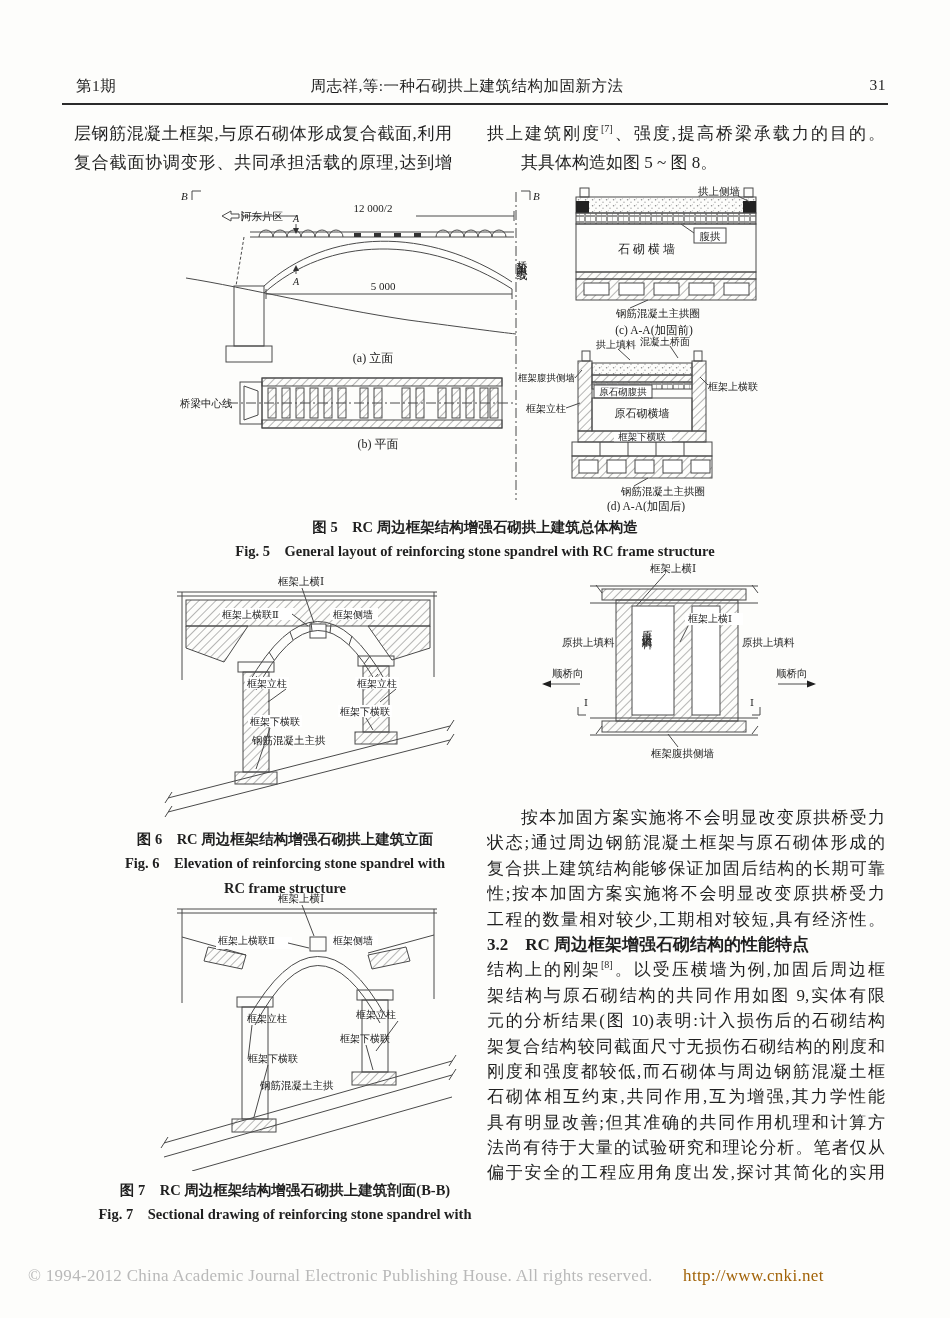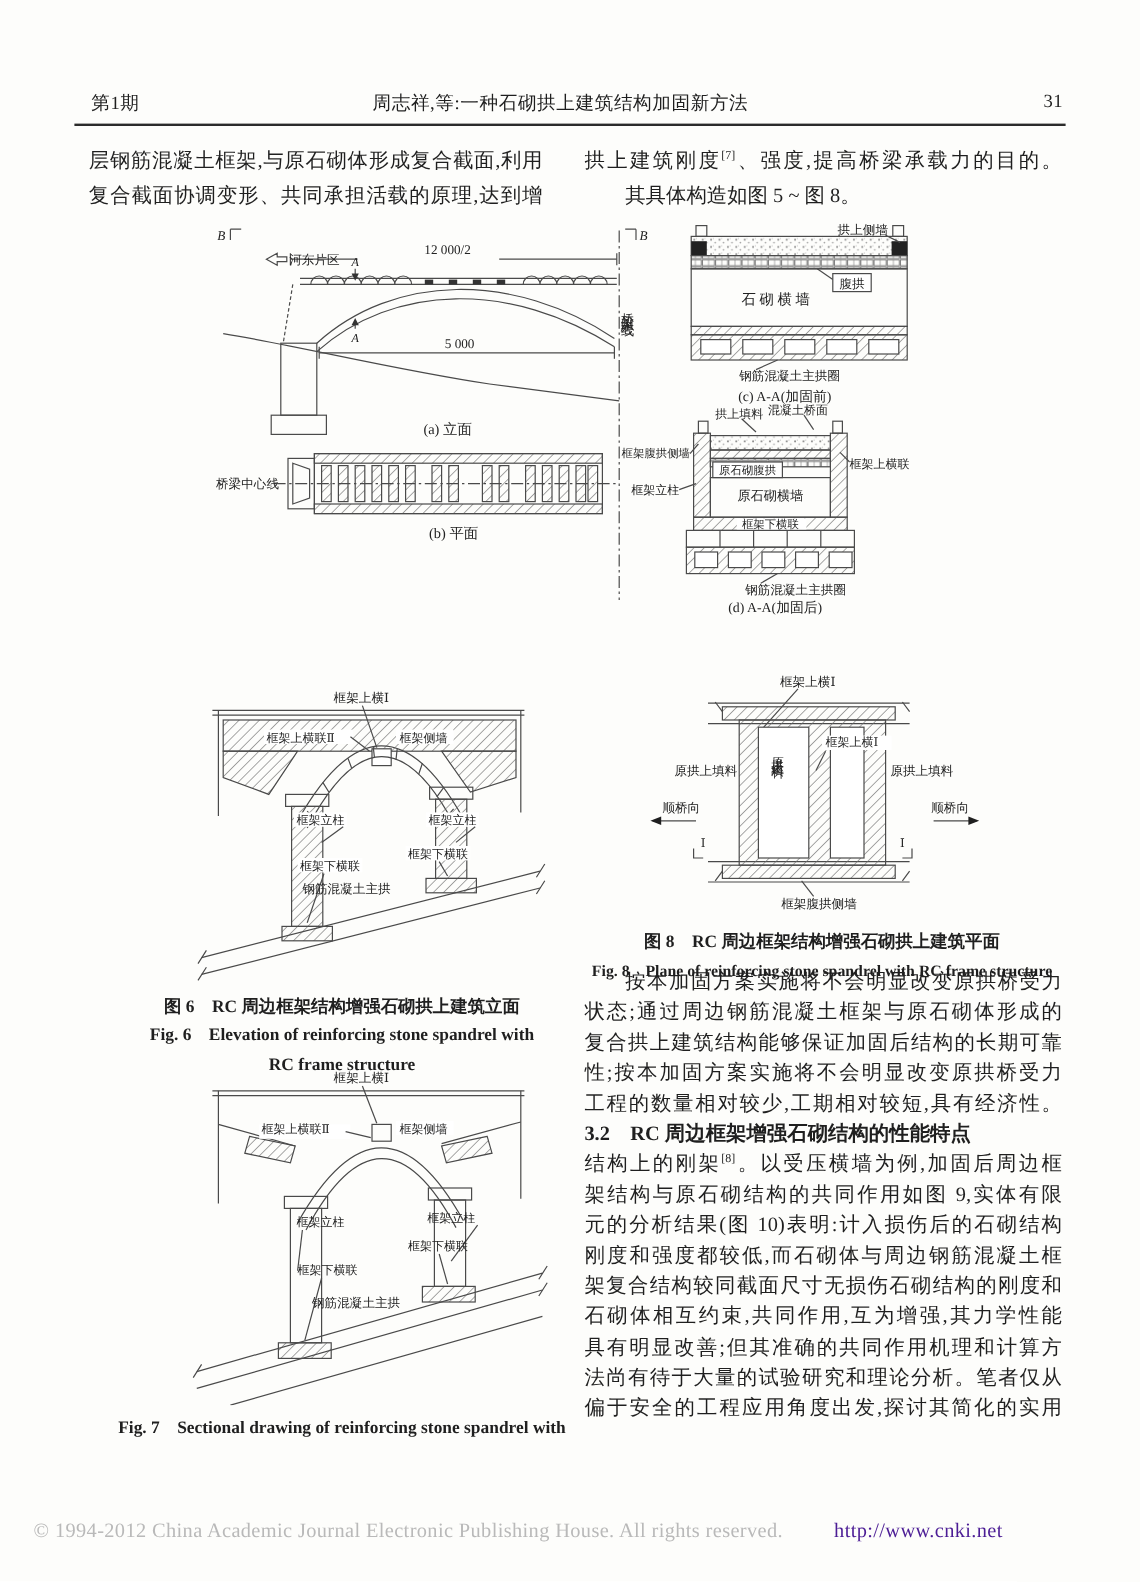--- a/index.html
+++ b/index.html
@@ -26,21 +26,21 @@
 
   .cap   { text-align:center; font-weight:bold; }
   .cap-zh { font-size:14.5px; line-height:24px; }
   .cap-en { font-size:14.5px; line-height:25px; }
   .cap-en-sm { font-size:13.2px; line-height:23px; }
 
   .figsvg text { fill:#222; font-family:"Liberation Serif","DejaVu Serif",serif; }
   .vtext { writing-mode:vertical-rl; text-orientation:upright; letter-spacing:2px; }
 
   .footer { left:28px; top:1266px; width:900px; font-size:17px; color:#b9b9b9; letter-spacing:.3px; }
-  .footer .url { color:#4c1d95; margin-left:38px; }
+  .footer .url { color:#a16207; margin-left:26px; }
 </style>
 </head>
 <body>
 
 <div class="page">
 
   <svg width="0" height="0" style="position:absolute">
     <defs>
       <pattern id="ph" patternUnits="userSpaceOnUse" width="6" height="6" patternTransform="rotate(45)">
         <line x1="0" y1="0" x2="0" y2="6" stroke="#6d6d6d" stroke-width="1"></line>
@@ -203,20 +203,24 @@
       <text x="340" y="195" font-size="9.5">框架腹拱侧墙</text>
       <text x="445" y="209" text-anchor="middle" font-size="9.5">原石砌腹拱</text>
       <text x="530" y="204" font-size="10">框架上横联</text>
       <text x="348" y="226" font-size="10">框架立柱</text>
       <text x="464" y="231" text-anchor="middle" font-size="11">原石砌横墙</text>
       <text x="464" y="254" text-anchor="middle" font-size="9.5">框架下横联</text>
       <text x="443" y="309" font-size="10.5">钢筋混凝土主拱圈</text>
       <text x="468" y="324" text-anchor="middle" font-size="11.5">(d) A-A(加固后)</text>
     </g>
   </svg>
+  <div class="abs cap" style="left:180px; top:515px; width:590px;">
+    <div class="cap-zh">图 5　RC 周边框架结构增强石砌拱上建筑总体构造</div>
+    <div class="cap-en">Fig. 5　General layout of reinforcing stone spandrel with RC frame structure</div>
+  </div>
 
   <svg class="abs figsvg" style="left:152px; top:562px;" width="310" height="260" viewBox="0 0 310 260">
     <g stroke="#4a4a4a" stroke-width="1" fill="none">
       <line x1="25" y1="30" x2="285" y2="30"></line>
         <line x1="25" y1="34" x2="285" y2="34"></line>
       <line x1="30" y1="30" x2="30" y2="118"></line>
         <line x1="282" y1="30" x2="282" y2="115"></line>
       <rect x="34" y="38" width="244" height="26" fill="url(#ph)"></rect>
       <path d="M34,64 L96,64 L72,100 L34,86 Z" fill="url(#ph)"></path>
       <path d="M278,64 L216,64 L240,98 L278,86 Z" fill="url(#ph)"></path>
@@ -300,20 +304,21 @@
       <text x="66" y="53" font-size="10">框架上横联Ⅱ</text>
       <text x="181" y="53" font-size="10">框架侧墙</text>
       <text x="95" y="131" font-size="10">框架立柱</text>
       <text x="204" y="127" font-size="10">框架立柱</text>
       <text x="188" y="151" font-size="10">框架下横联</text>
       <text x="96" y="171" font-size="10">框架下横联</text>
       <text x="108" y="198" font-size="10.5">钢筋混凝土主拱</text>
     </g>
   </svg>
   <div class="abs cap" style="left:85px; top:1178px; width:400px;">
+    <div class="cap-zh">图 7　RC 周边框架结构增强石砌拱上建筑剖面(B-B)</div>
     <div class="cap-en">Fig. 7　Sectional drawing of reinforcing stone spandrel with</div>
   </div>
 
   <svg class="abs figsvg" style="left:528px; top:556px;" width="350" height="214" viewBox="0 0 350 214">
     <g stroke="#4a4a4a" stroke-width="1" fill="none">
       <line x1="137" y1="18" x2="104" y2="55"></line>
       <line x1="62" y1="30" x2="230" y2="30"></line>
         <line x1="62" y1="47" x2="230" y2="47"></line>
       <rect x="74" y="33" width="144" height="11" fill="url(#ph)"></rect>
       <line x1="62" y1="162" x2="230" y2="162"></line>
@@ -339,37 +344,33 @@
       <text x="34" y="90" font-size="10.5">原拱上填料</text>
       <text x="119" y="66" class="vtext" font-size="10.5">原拱上填料</text>
       <text x="214" y="90" font-size="10.5">原拱上填料</text>
       <text x="24" y="121" font-size="10.5">顺桥向</text>
       <text x="248" y="121" font-size="10.5">顺桥向</text>
       <text x="56" y="150" font-size="10">Ⅰ</text>
       <text x="222" y="150" font-size="10">Ⅰ</text>
       <text x="123" y="201" font-size="10.5">框架腹拱侧墙</text>
     </g>
   </svg>
-  <div class="abs cap" style="left:483px; top:773px; width:404px;">
-    <div class="cap-zh">图 8　RC 周边框架结构增强石砌拱上建筑平面</div>
-    <div class="cap-en-sm">Fig. 8　Plane of reinforcing stone spandrel with RC frame structure</div>
-  </div>
 
   <div class="abs col" style="left:487px; top:805px; width:398px;">
     <div class="bline fill ind">按本加固方案实施将不会明显改变原拱桥受力</div>
     <div class="bline fill">状态;通过周边钢筋混凝土框架与原石砌体形成的</div>
     <div class="bline fill">复合拱上建筑结构能够保证加固后结构的长期可靠</div>
     <div class="bline fill">性;按本加固方案实施将不会明显改变原拱桥受力</div>
     <div class="bline fill">工程的数量相对较少,工期相对较短,具有经济性。</div>
     <div class="bline hline">3.2　RC 周边框架增强石砌结构的性能特点</div>
     <div class="bline fill">结构上的刚架<sup class="ref">[8]</sup>。以受压横墙为例,加固后周边框</div>
     <div class="bline fill">架结构与原石砌结构的共同作用如图 9,实体有限</div>
     <div class="bline fill">元的分析结果(图 10)表明:计入损伤后的石砌结构</div>
+    <div class="bline fill">架复合结构较同截面尺寸无损伤石砌结构的刚度和</div>
     <div class="bline fill">刚度和强度都较低,而石砌体与周边钢筋混凝土框</div>
-    <div class="bline fill">架复合结构较同截面尺寸无损伤石砌结构的刚度和</div>
     <div class="bline fill">石砌体相互约束,共同作用,互为增强,其力学性能</div>
     <div class="bline fill">具有明显改善;但其准确的共同作用机理和计算方</div>
     <div class="bline fill">法尚有待于大量的试验研究和理论分析。笔者仅从</div>
     <div class="bline fill">偏于安全的工程应用角度出发,探讨其简化的实用</div>
   </div>
 
   <div class="abs footer">
     <span>© 1994-2012 China Academic Journal Electronic Publishing House. All rights reserved.</span>
     <span class="url">http://www.cnki.net</span>
   </div>

